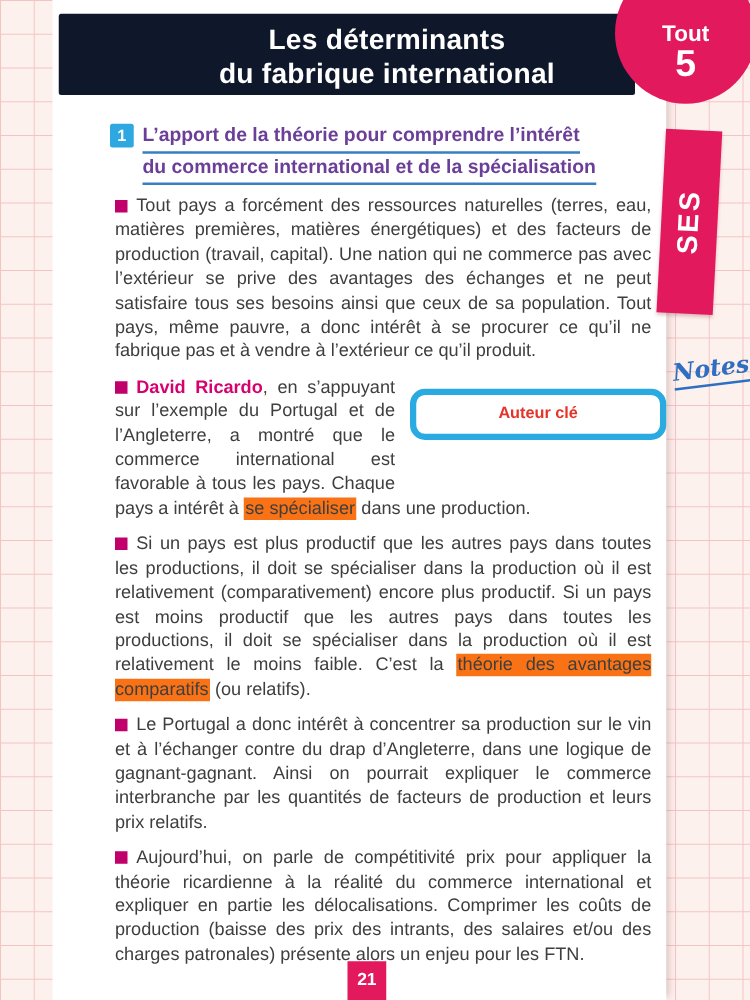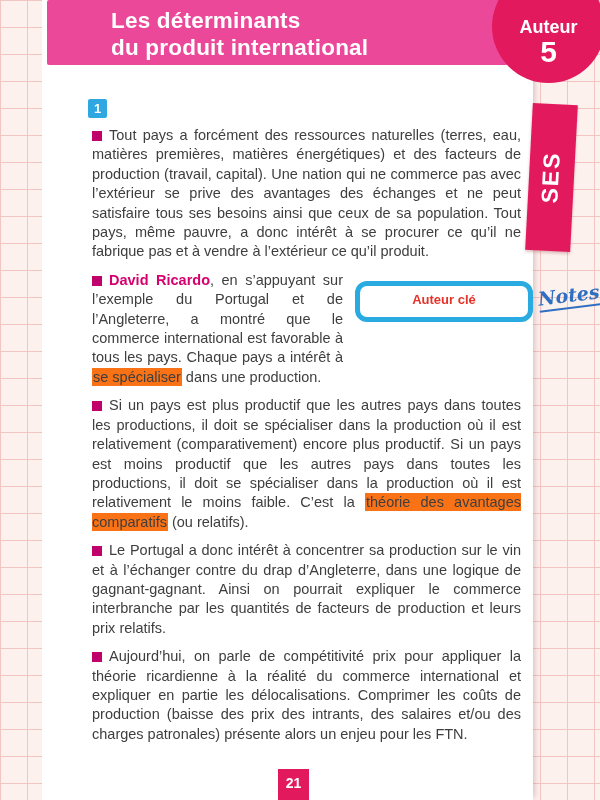--- a/index.html
+++ b/index.html
@@ -11,22 +11,22 @@
       linear-gradient(#f3c5c2 1px, transparent 1px),
       linear-gradient(90deg, #f3c5c2 1px, transparent 1px);
     background-size:27px 27px;
   }
   .sheet{
     position:absolute;left:42px;top:0;width:491px;height:800px;
     background:#ffffff;z-index:1;
     box-shadow:4px 0 6px -2px rgba(160,110,110,.35);
   }
   .header-bar{
-    position:absolute;left:47px;top:0;width:461px;height:65px;
-    background:#ec4899;z-index:3;border-radius:2px;
+    position:absolute;left:47px;top:11px;width:461px;height:65px;
+    background:#0f172a;z-index:3;border-radius:2px;text-align:center;
   }
   .header-title{
     padding:7px 0 0 64px;color:#ffffff;font-weight:bold;
     font-size:22.5px;line-height:27px;letter-spacing:.2px;
   }
   .header-title span{display:block;}
   .fiche-circle{
     position:absolute;left:492px;top:-30px;width:113px;height:113px;
     border-radius:50%;background:#e2195d;z-index:4;
     display:flex;flex-direction:column;align-items:center;justify-content:flex-end;
@@ -66,21 +66,21 @@
     display:inline-block;border-bottom:2px solid #3a7ec2;padding-bottom:1px;
   }
   .para{margin:0 4px 9px;text-align:justify;}
   .bullet{
     display:inline-block;width:10px;height:10px;background:#c0016b;
     margin-right:7px;vertical-align:-1px;
   }
   .name{color:#d6006e;font-weight:bold;}
   .mark{background:#f97316;padding:1px 1px;}
   .author-box{
-    float:right;width:178px;box-sizing:border-box;
+    float:right;width:205px;box-sizing:border-box;
     margin:10px -8px 28px 12px;
     background:#fff;border:5px solid #29abe2;border-radius:12px;
     padding:6px 9px 7px;
     font-size:11px;line-height:13.6px;color:#333;text-align:justify;
   }
   .author-box-title{
     text-align:center;color:#e5332a;font-weight:bold;font-size:13px;
     line-height:16px;margin-bottom:2px;
   }
   .author-name{color:#0072bc;font-weight:bold;}
@@ -92,20 +92,24 @@
 </style>
 </head>
 <body>
 
 <div class="sheet">
 
   <div class="content">
 
     <div class="section-heading">
       <div class="section-num">1</div>
+      <div class="section-title">
+        <span class="hl">L’apport de la théorie pour comprendre l’intérêt</span><br>
+        <span class="hl">du commerce international et de la spécialisation</span>
+      </div>
     </div>
 
     <p class="para"><span class="bullet"></span><span>Tout pays a forcément des ressources naturelles (terres, eau, matières premières, matières énergétiques) et des facteurs de production (travail, capital). Une nation qui ne commerce pas avec l’extérieur se prive des avantages des échanges et ne peut satisfaire tous ses besoins ainsi que ceux de sa population. Tout pays, même pauvre, a donc intérêt à se procurer ce qu’il ne fabrique pas et à vendre à l’extérieur ce qu’il produit.</span></p>
 
     <div class="author-box">
       <div class="author-box-title">Auteur clé</div>
     </div>
 
     <p class="para"><span class="bullet"></span><span class="name">David Ricardo</span><span>, en s’appuyant sur l’exemple du Portugal et de l’Angleterre, a montré que le commerce international est favorable à tous les pays. Chaque pays a intérêt à </span><span class="mark">se spécialiser</span><span> dans une production.</span></p>
 
@@ -116,26 +120,26 @@
     <p class="para"><span class="bullet"></span><span>Aujourd’hui, on parle de compétitivité prix pour appliquer la théorie ricardienne à la réalité du commerce international et expliquer en partie les délocalisations. Comprimer les coûts de production (baisse des prix des intrants, des salaires et/ou des charges patronales) présente alors un enjeu pour les FTN.</span></p>
 
   </div>
 
   <div class="page-badge">21</div>
 </div>
 
 <div class="header-bar">
   <div class="header-title">
     <span>Les déterminants</span>
-    <span>du produit international</span>
+    <span>du fabrique international</span>
   </div>
 </div>
 
 <div class="fiche-circle">
-  <span class="fiche-label">Auteur</span>
+  <span class="fiche-label">Tout</span>
   <span class="fiche-num">5</span>
 </div>
 
 <div class="ses-tab">
   <span>SES</span>
 </div>
 
 <div class="notes">
   <span>Notes</span>
 </div>

